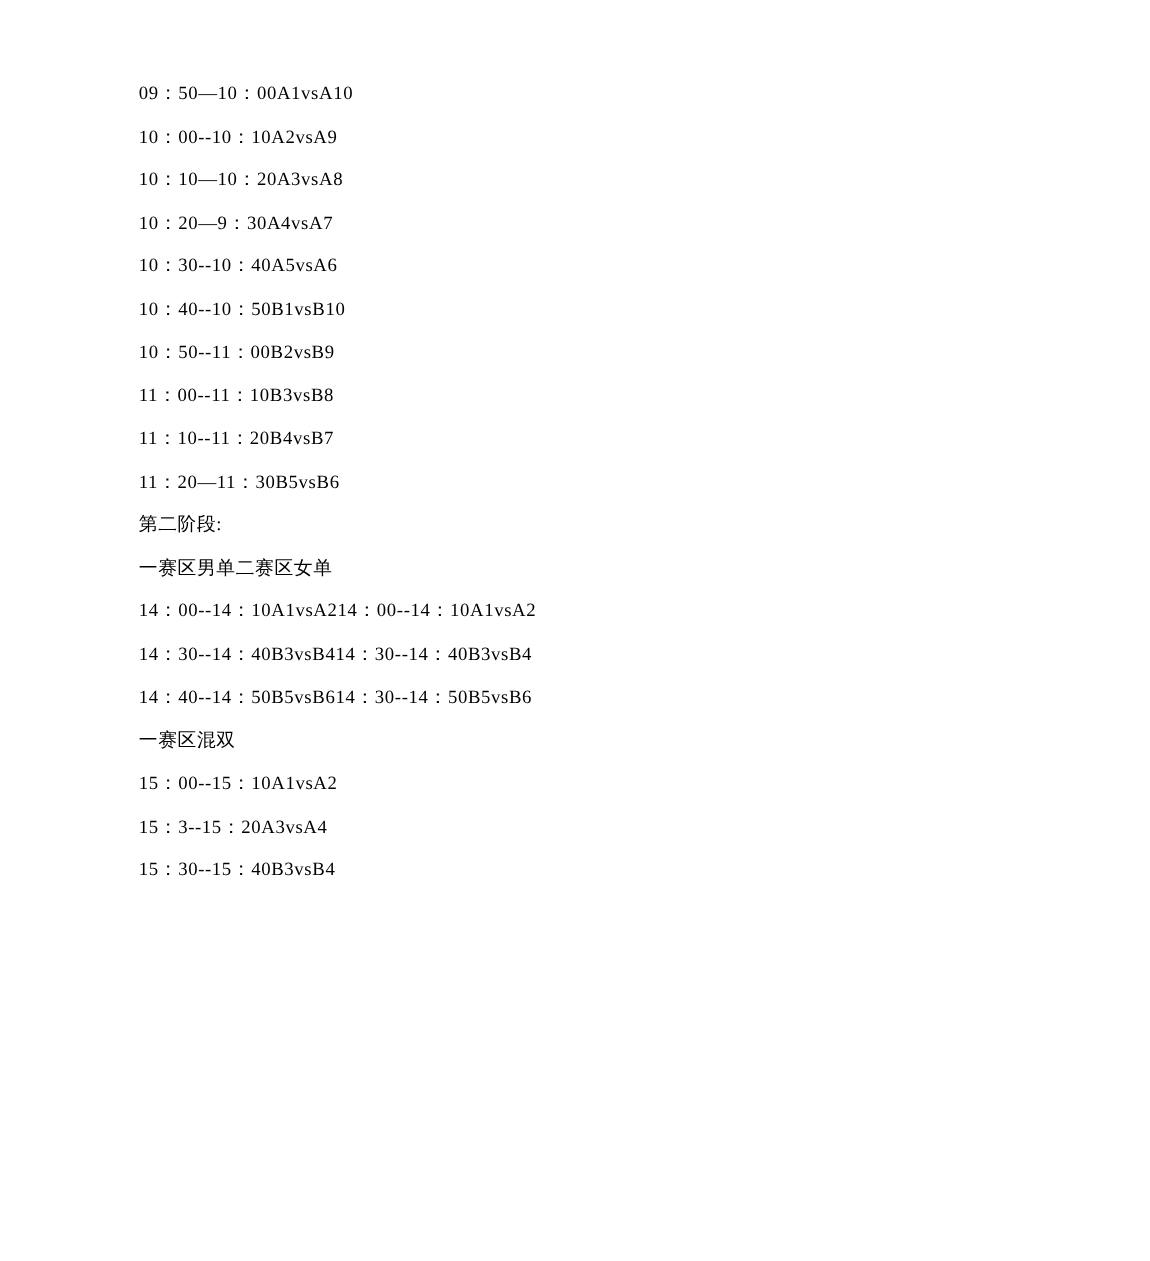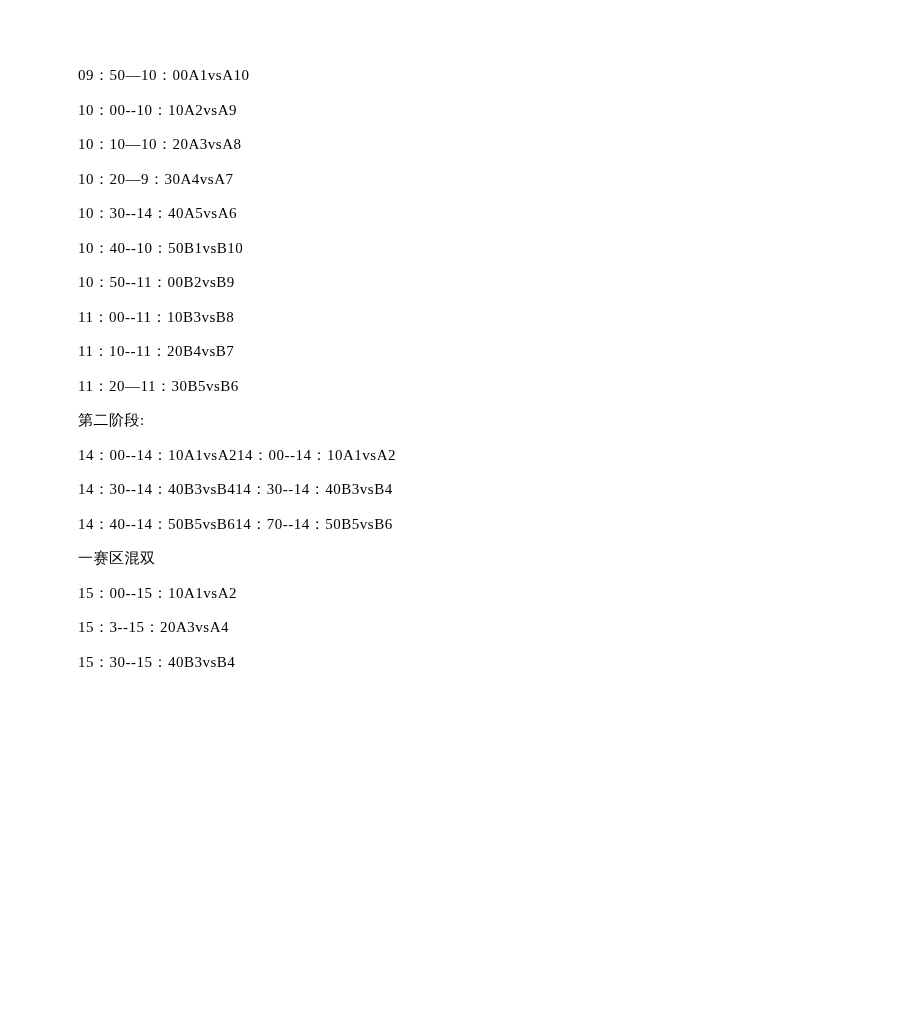--- a/index.html
+++ b/index.html
@@ -7,43 +7,44 @@
       padding: 0;
       background: #ffffff;
       font-family: "SimSun", "宋体", serif;
       font-size: 15px;
       color: #000000;
       width: 920px;
       height: 1009px;
     }
     .content {
       padding-top: 58px;
-      padding-left: 78px;
+      padding-left: 111px;
     }
     .line {
       line-height: 34.5px;
       white-space: pre;
       letter-spacing: 0.5px;
     }
   </style>
 </head>
 <body>
 
 <div class="content">
   <div class="line">09：50—10：00A1vsA10</div>
   <div class="line">10：00--10：10A2vsA9</div>
   <div class="line">10：10—10：20A3vsA8</div>
   <div class="line">10：20—9：30A4vsA7</div>
-  <div class="line">10：30--14：40A5vsA6</div>
+  <div class="line">10：30--10：40A5vsA6</div>
   <div class="line">10：40--10：50B1vsB10</div>
   <div class="line">10：50--11：00B2vsB9</div>
   <div class="line">11：00--11：10B3vsB8</div>
   <div class="line">11：10--11：20B4vsB7</div>
   <div class="line">11：20—11：30B5vsB6</div>
   <div class="line">第二阶段:</div>
+  <div class="line">一赛区男单二赛区女单</div>
   <div class="line">14：00--14：10A1vsA214：00--14：10A1vsA2</div>
   <div class="line">14：30--14：40B3vsB414：30--14：40B3vsB4</div>
-  <div class="line">14：40--14：50B5vsB614：70--14：50B5vsB6</div>
+  <div class="line">14：40--14：50B5vsB614：30--14：50B5vsB6</div>
   <div class="line">一赛区混双</div>
   <div class="line">15：00--15：10A1vsA2</div>
   <div class="line">15：3--15：20A3vsA4</div>
   <div class="line">15：30--15：40B3vsB4</div>
 </div>
 
 </body></html>

